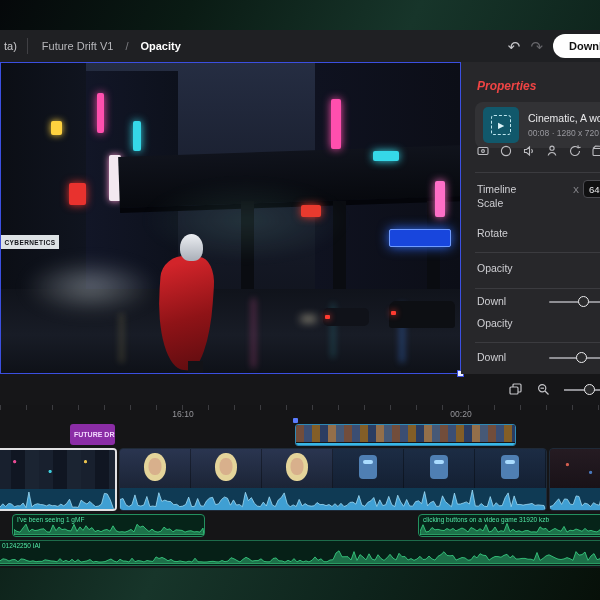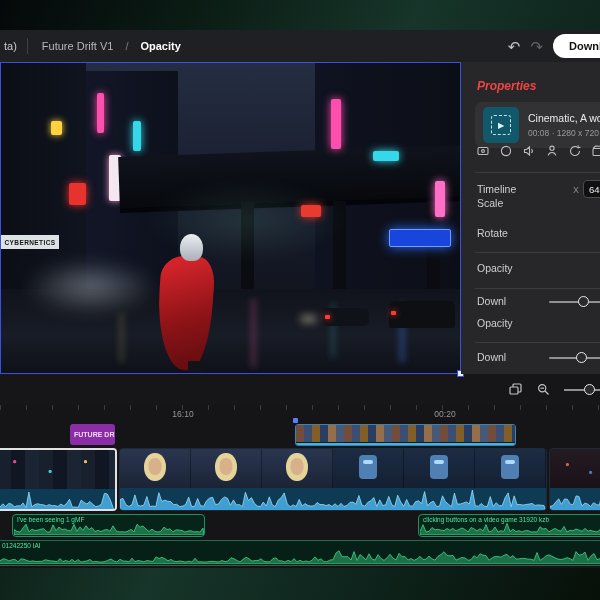--- a/index.html
+++ b/index.html
@@ -267,21 +267,21 @@
         </svg>
       </span>
     <div class="zoom-slider">
         <div class="knob"></div>
       </div>
   </div>
 
   <div class="timeline">
     <div class="ruler">
       <span class="ruler-label" style="left:168px">16:10</span>
-      <span class="ruler-label" style="left:430px">00:20</span>
+      <span class="ruler-label" style="left:446px">00:20</span>
       <div class="clip-marker"></div>
     </div>
 
     <div class="track t1">
       <div class="clip-purple">FUTURE DRI</div>
       <div class="filmstrip">
         <div class="fs-frames"></div>
         <div class="fs-audio"></div>
       </div>
     </div>

